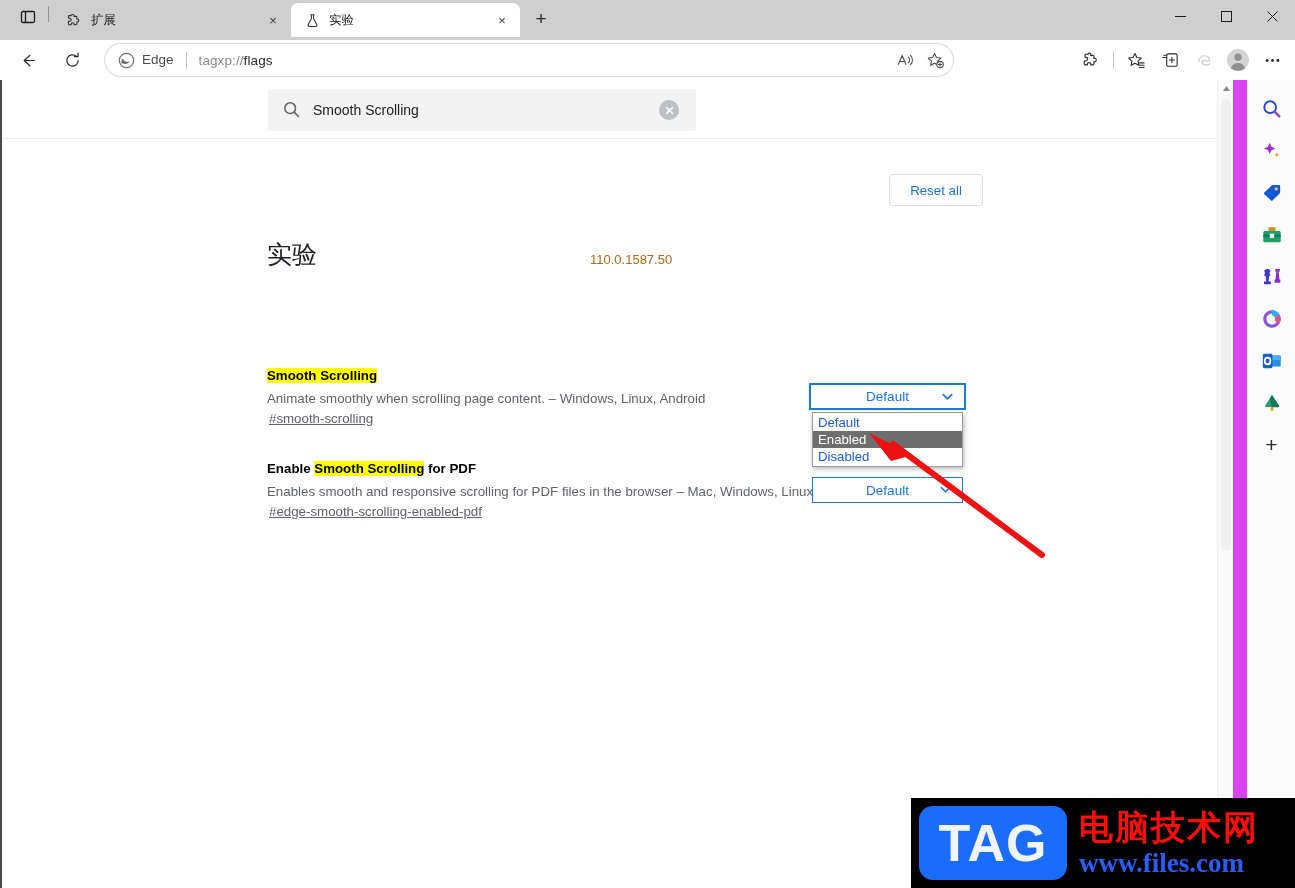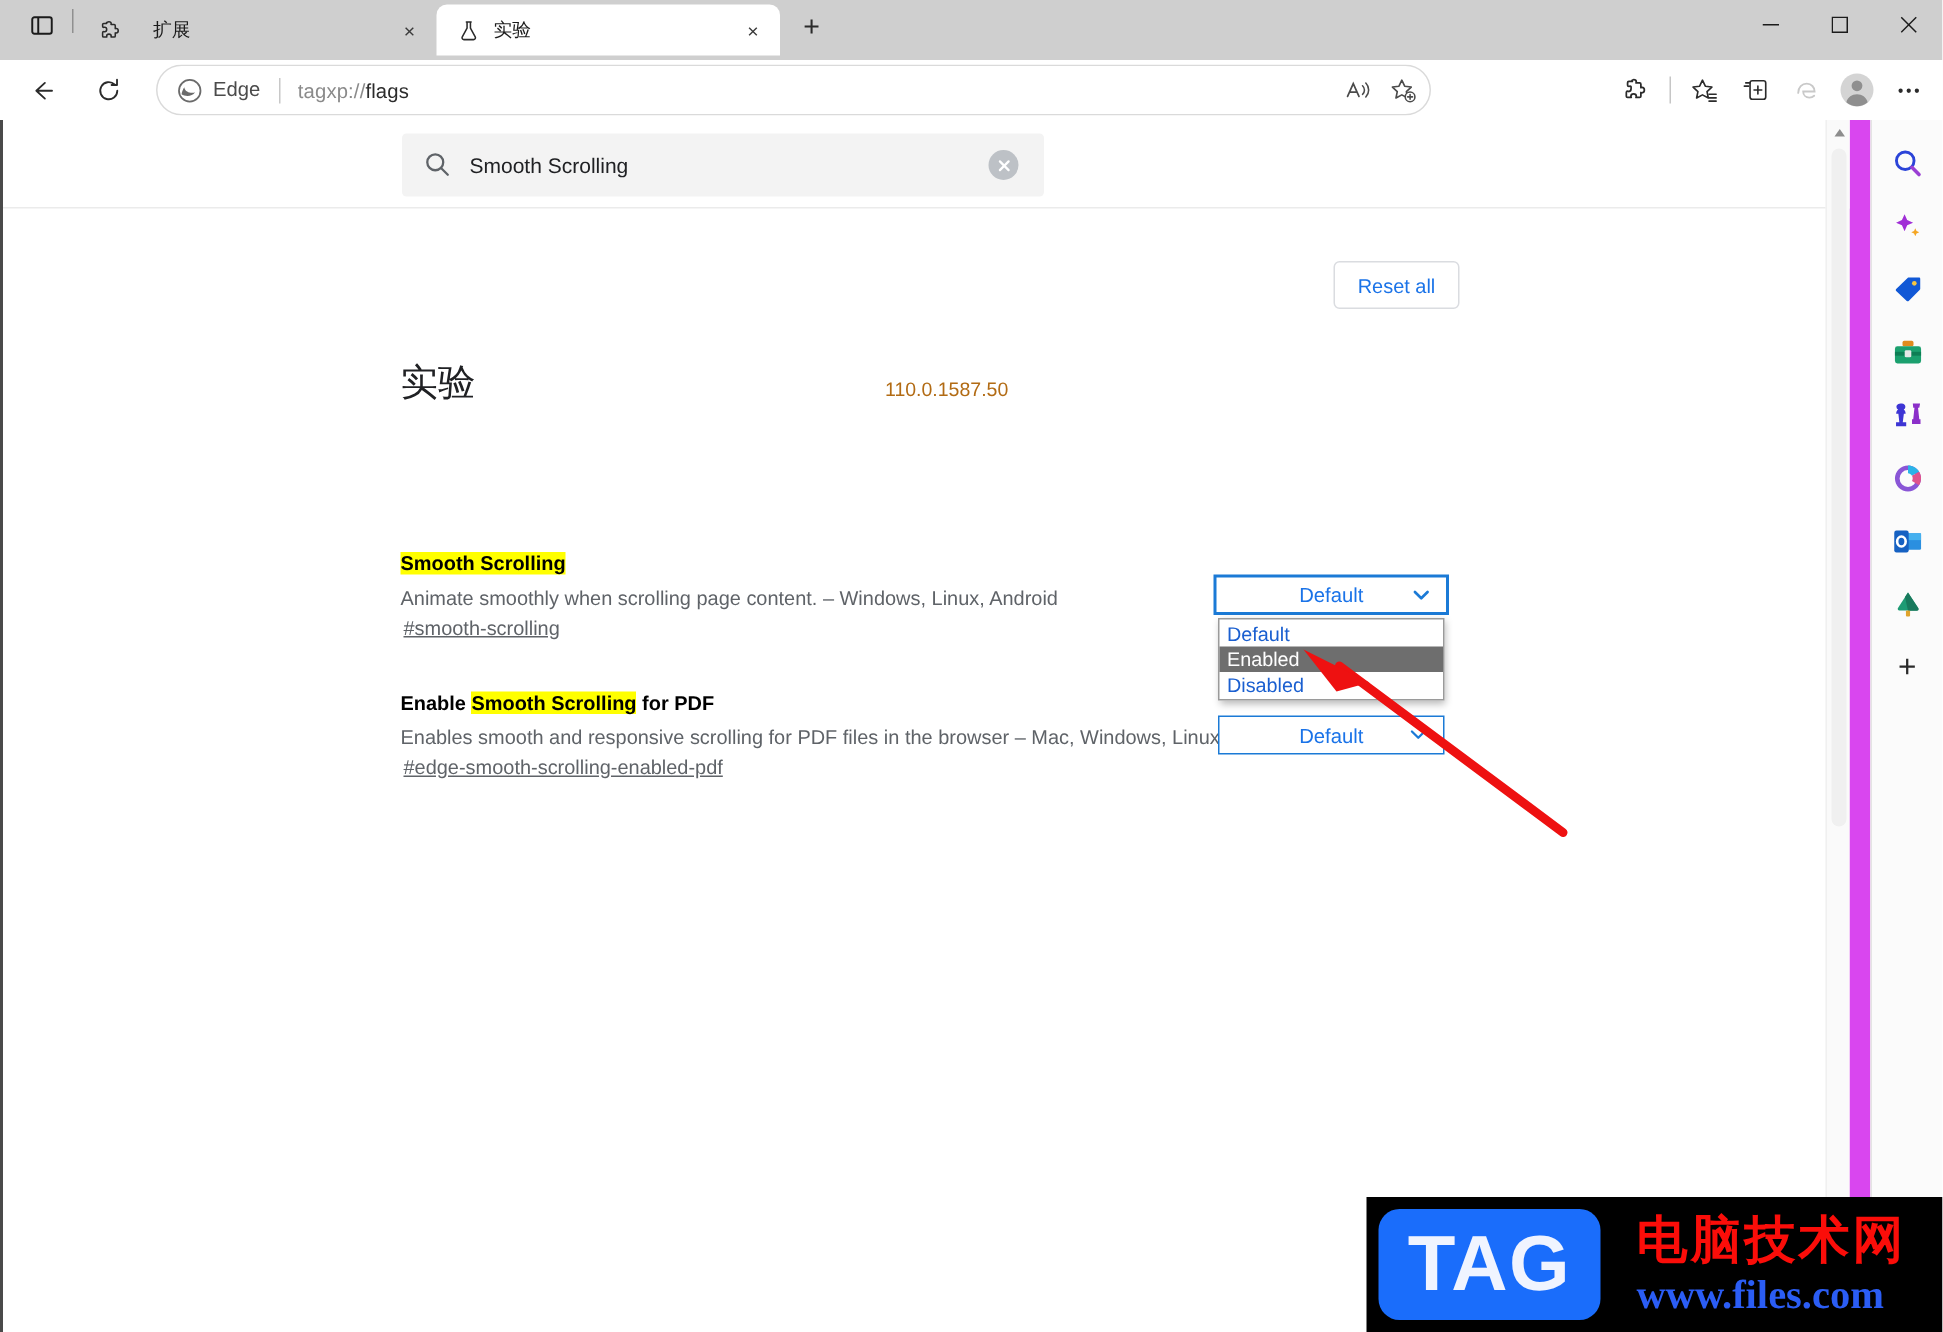--- a/index.html
+++ b/index.html
@@ -23,21 +23,21 @@
   .tab-list-btn {
     width: 28px; height: 28px; margin: 0 4px 6px 6px;
     display: flex; align-items: center; justify-content: center;
     border-radius: 4px;
   }
   .vdiv { width: 1px; height: 16px; background: #909090; margin: 0 4px 12px 2px; }
   .tab {
     position: relative; height: 34px; display: flex; align-items: center;
     border-radius: 7px 7px 0 0; padding: 0 8px 0 12px; margin-bottom: 0;
   }
-  .tab.inactive { width: 238px; background: transparent; gap: 11px; }
+  .tab.inactive { width: 238px; background: transparent; }
   .tab.active { width: 229px; background: #ffffff; }
   .tab-favicon {
     width: 18px; height: 18px; flex: none; display: flex;
     align-items: center; justify-content: center; margin-right: 8px;
   }
   .tab-title {
     flex: 1; font-size: 12.5px; color: #1b1b1b; white-space: nowrap;
     overflow: hidden; text-overflow: ellipsis;
   }
   .tab-close {
@@ -99,21 +99,21 @@
     background: #f3f3f3; border-radius: 3px; display: flex; align-items: center;
     padding: 0 8px 0 14px;
   }
   .search-icon { width: 20px; height: 20px; flex: none; margin-right: 11px; }
   .search-text { flex: 1; font-size: 14px; color: #202124; }
   .clear-btn {
     width: 20px; height: 20px; border-radius: 10px; background: #bdc1c6;
     display: flex; align-items: center; justify-content: center; margin-right: 9px;
   }
   .reset-btn {
-    position: absolute; left: 887px; top: 94px; width: 84px; height: 32px;
+    position: absolute; left: 887px; top: 94px; width: 94px; height: 32px;
     border: 1px solid #dadce0; border-radius: 4px; background: #fff;
     color: #1a73e8; font-size: 13.3px;
     display: flex; align-items: center; justify-content: center;
   }
 
   .page-title {
     position: absolute; left: 265px; top: 158px;
     font-size: 25px; color: #202124; font-weight: 400;
   }
   .version {
@@ -195,21 +195,21 @@
   .watermark {
     position: absolute; left: 911px; top: 798px; width: 384px; height: 90px;
     background: #000000; display: flex; align-items: center;
   }
   .wm-logo {
     width: 148px; height: 74px; margin-left: 8px; background: #1a6dfb;
     border-radius: 14px; display: flex; align-items: center; justify-content: center;
     color: #f0f4ff; font-size: 52px; font-weight: bold; letter-spacing: 1px;
     font-family: "Liberation Sans", sans-serif;
   }
-  .wm-right { margin-left: 24px; display: flex; flex-direction: column; }
+  .wm-right { margin-left: 12px; display: flex; flex-direction: column; }
   .wm-cn { color: #fb0d09; font-size: 34px; font-weight: bold; letter-spacing: 2px;
            line-height: 40px; font-family: "DejaVu Sans", sans-serif; }
   .wm-url { color: #2b5df5; font-size: 27px; font-weight: bold; line-height: 32px;
             font-family: "Liberation Serif", serif; }
 </style>
 </head>
 <body>
 
 <div class="window">
 

